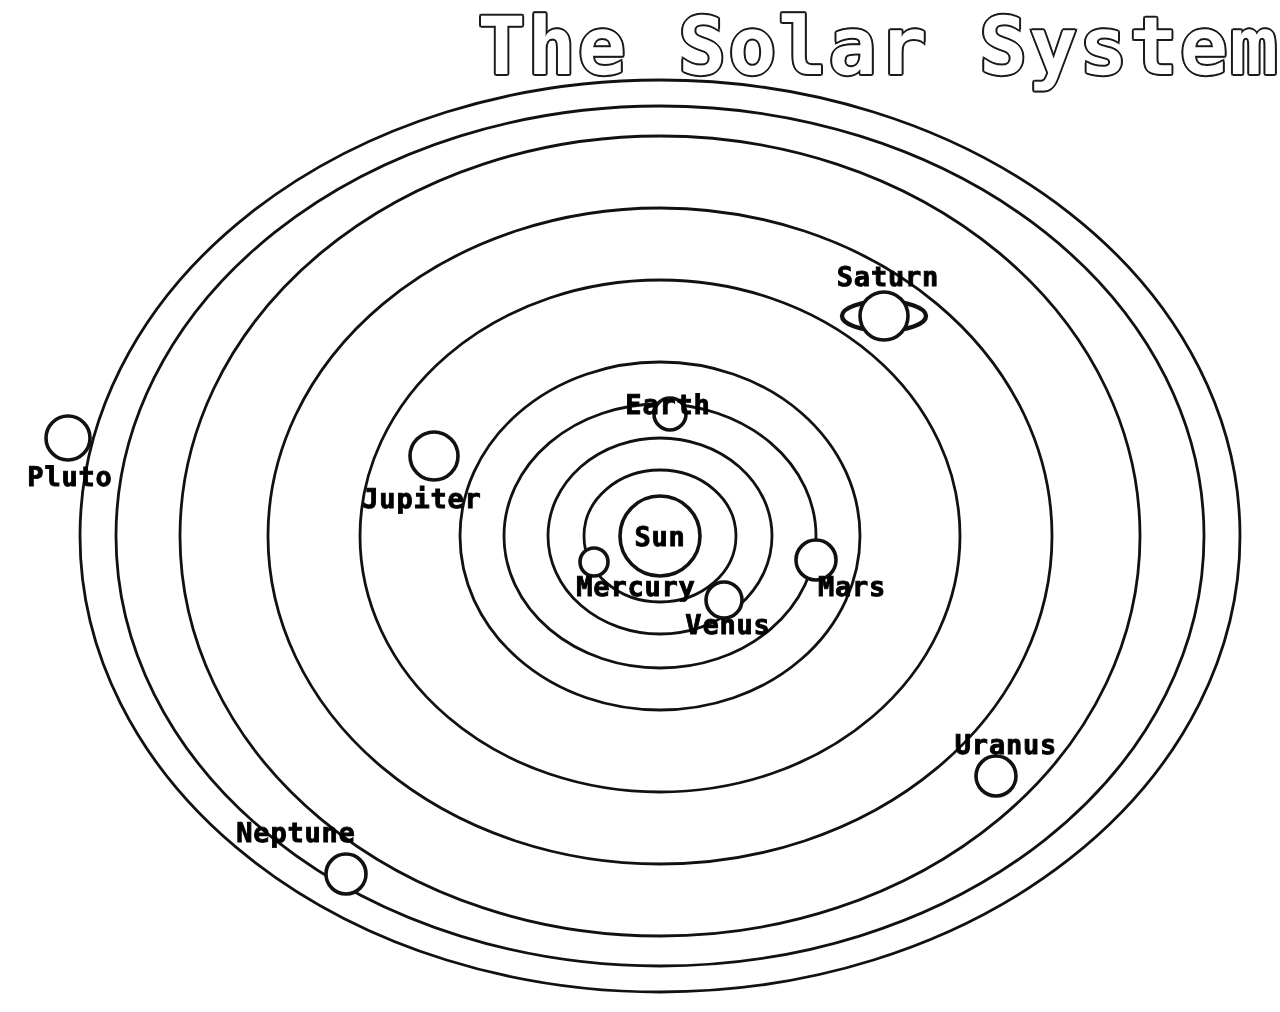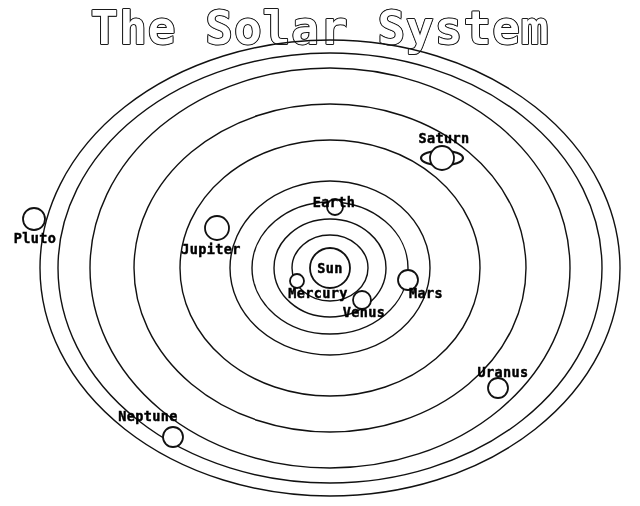--- a/index.html
+++ b/index.html
@@ -13,23 +13,23 @@
     height: 506px;
     background: #ffffff;
     overflow: hidden;
     font-family: "DejaVu Sans Mono", monospace;
   }
   #title {
     position: absolute;
     left: 0;
     top: 1px;
     width: 640px;
-    text-align: center;
+    text-align: right;
     font-family: "DejaVu Sans Mono", monospace;
-    font-size: 46px;
+    font-size: 40px;
     font-weight: 700;
     letter-spacing: 1px;
     color: #ffffff;
     -webkit-text-stroke: 1.6px #1a1a1a;
     paint-order: stroke fill;
     text-shadow:
       -1px 0 #1a1a1a, 1px 0 #1a1a1a,
       0 -1px #1a1a1a, 0 1px #1a1a1a;
     white-space: nowrap;
     user-select: none;

